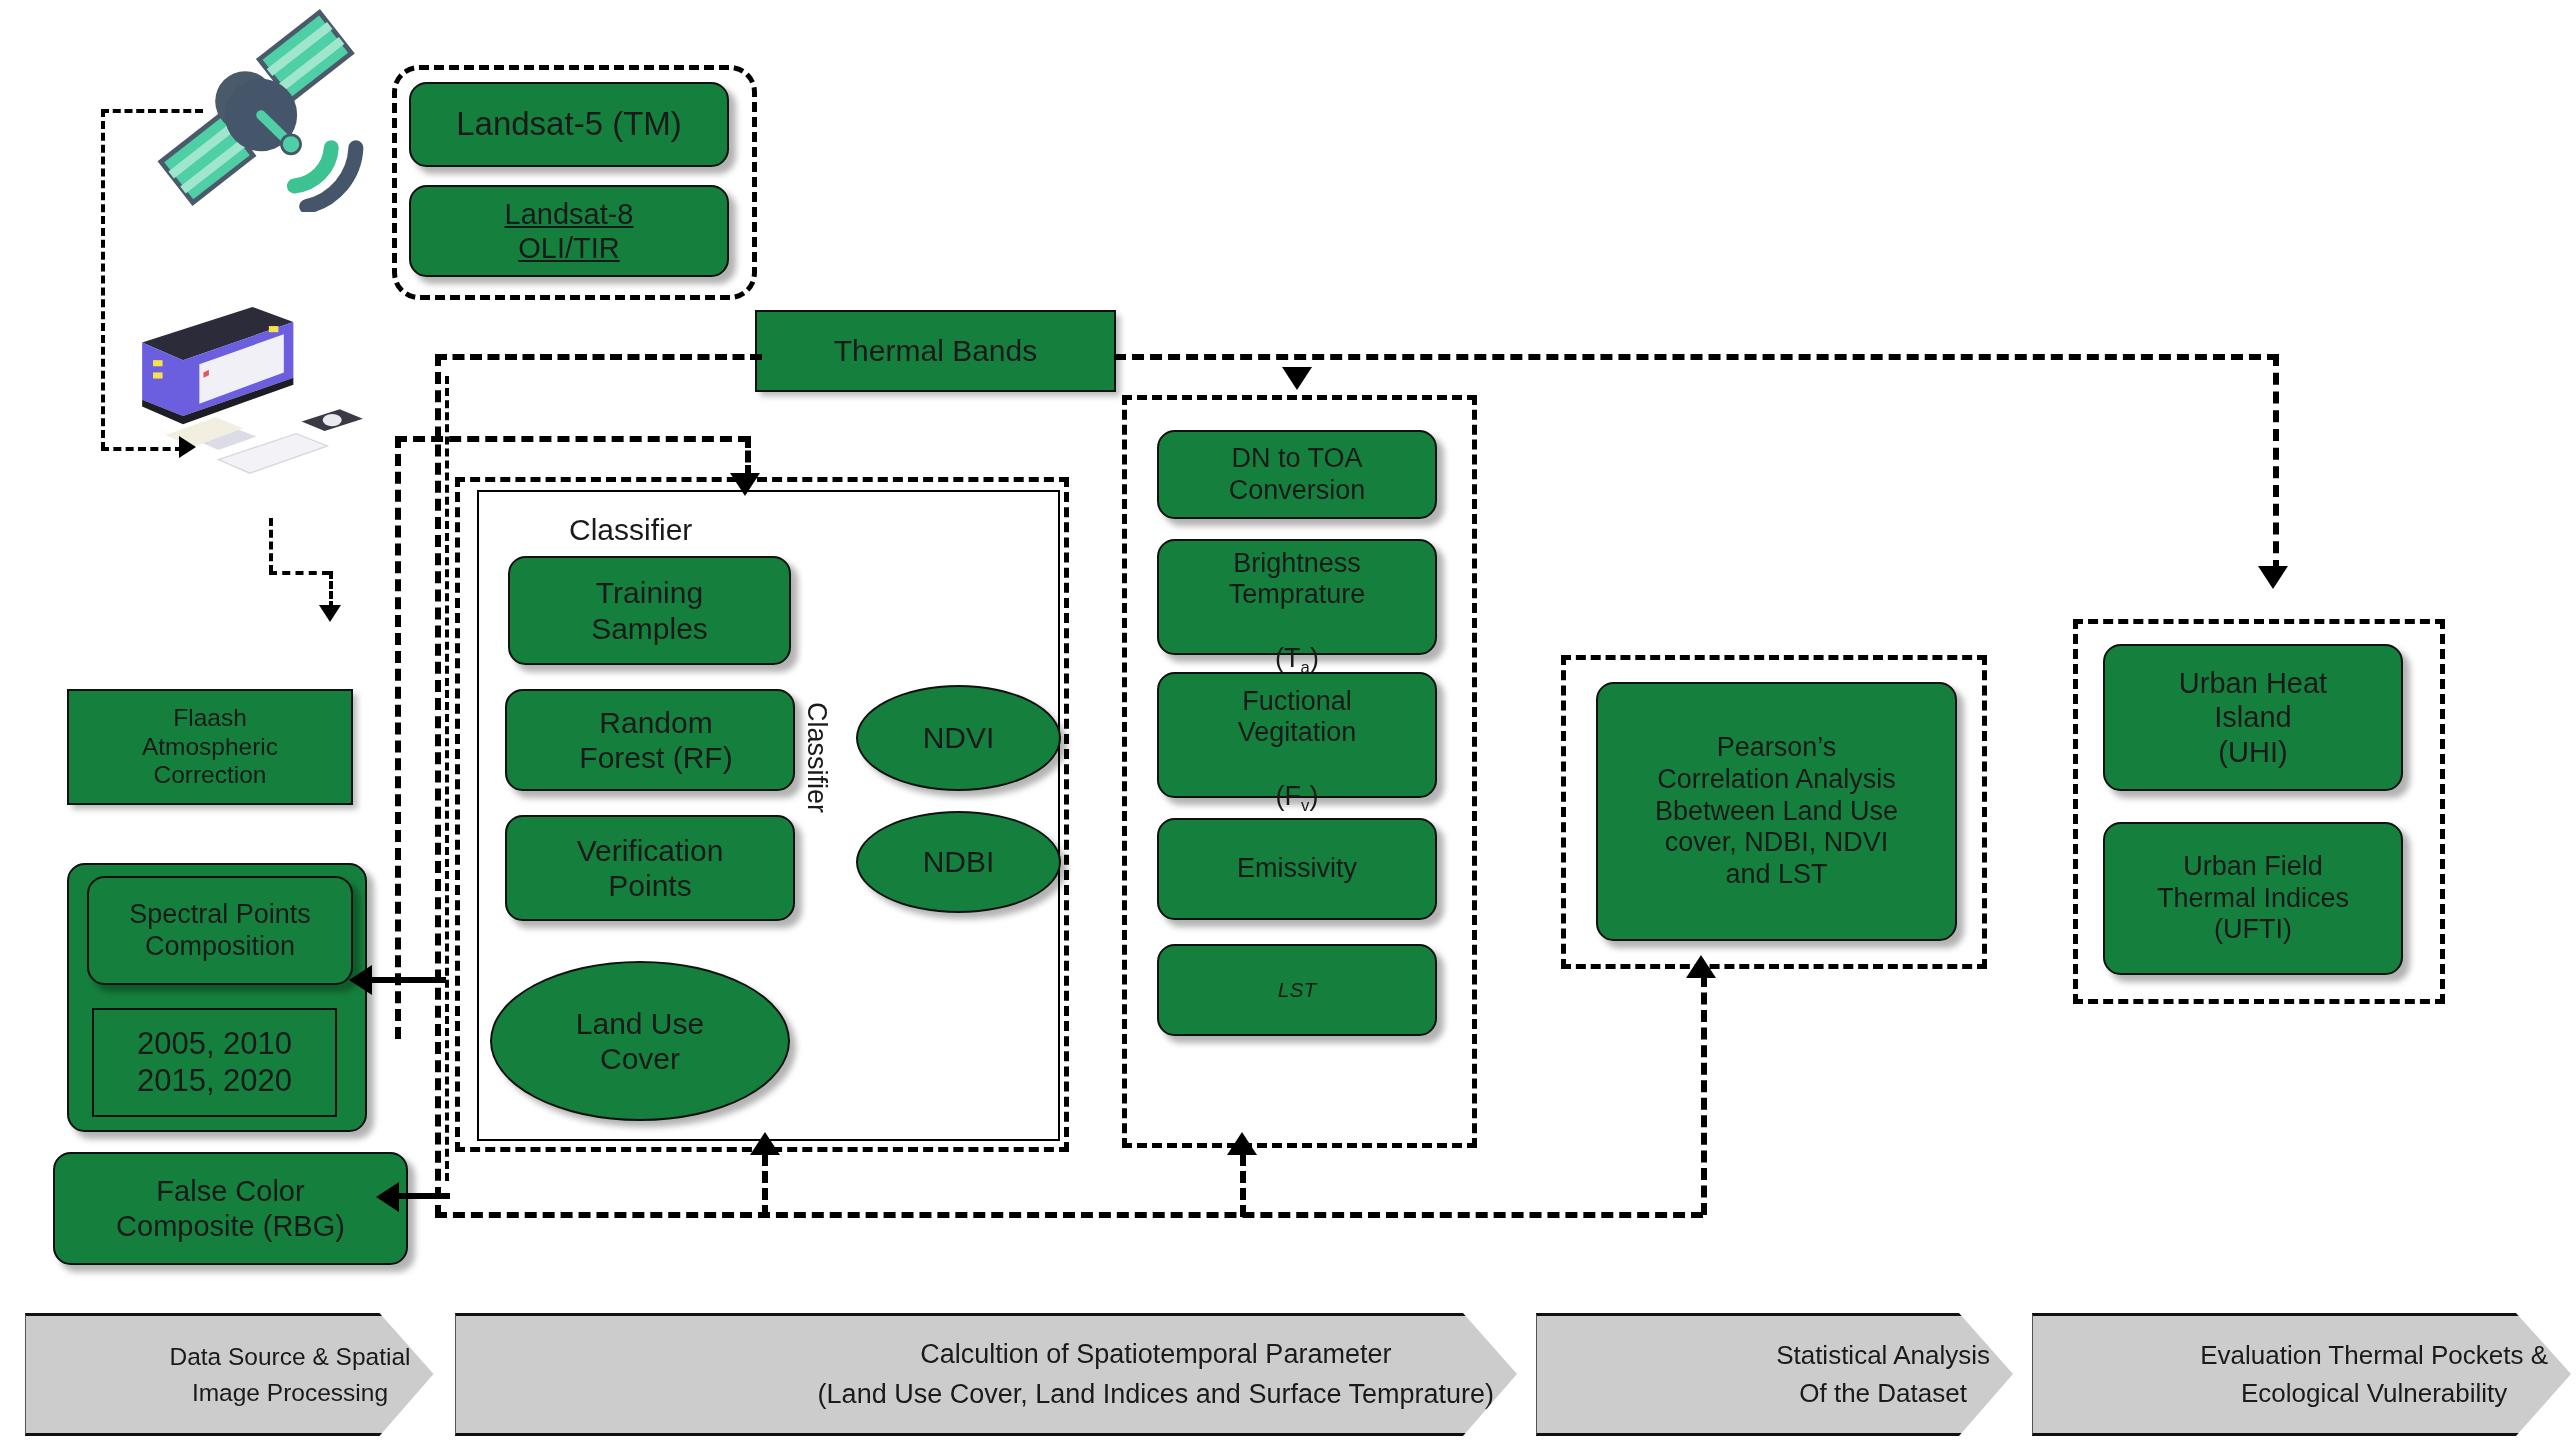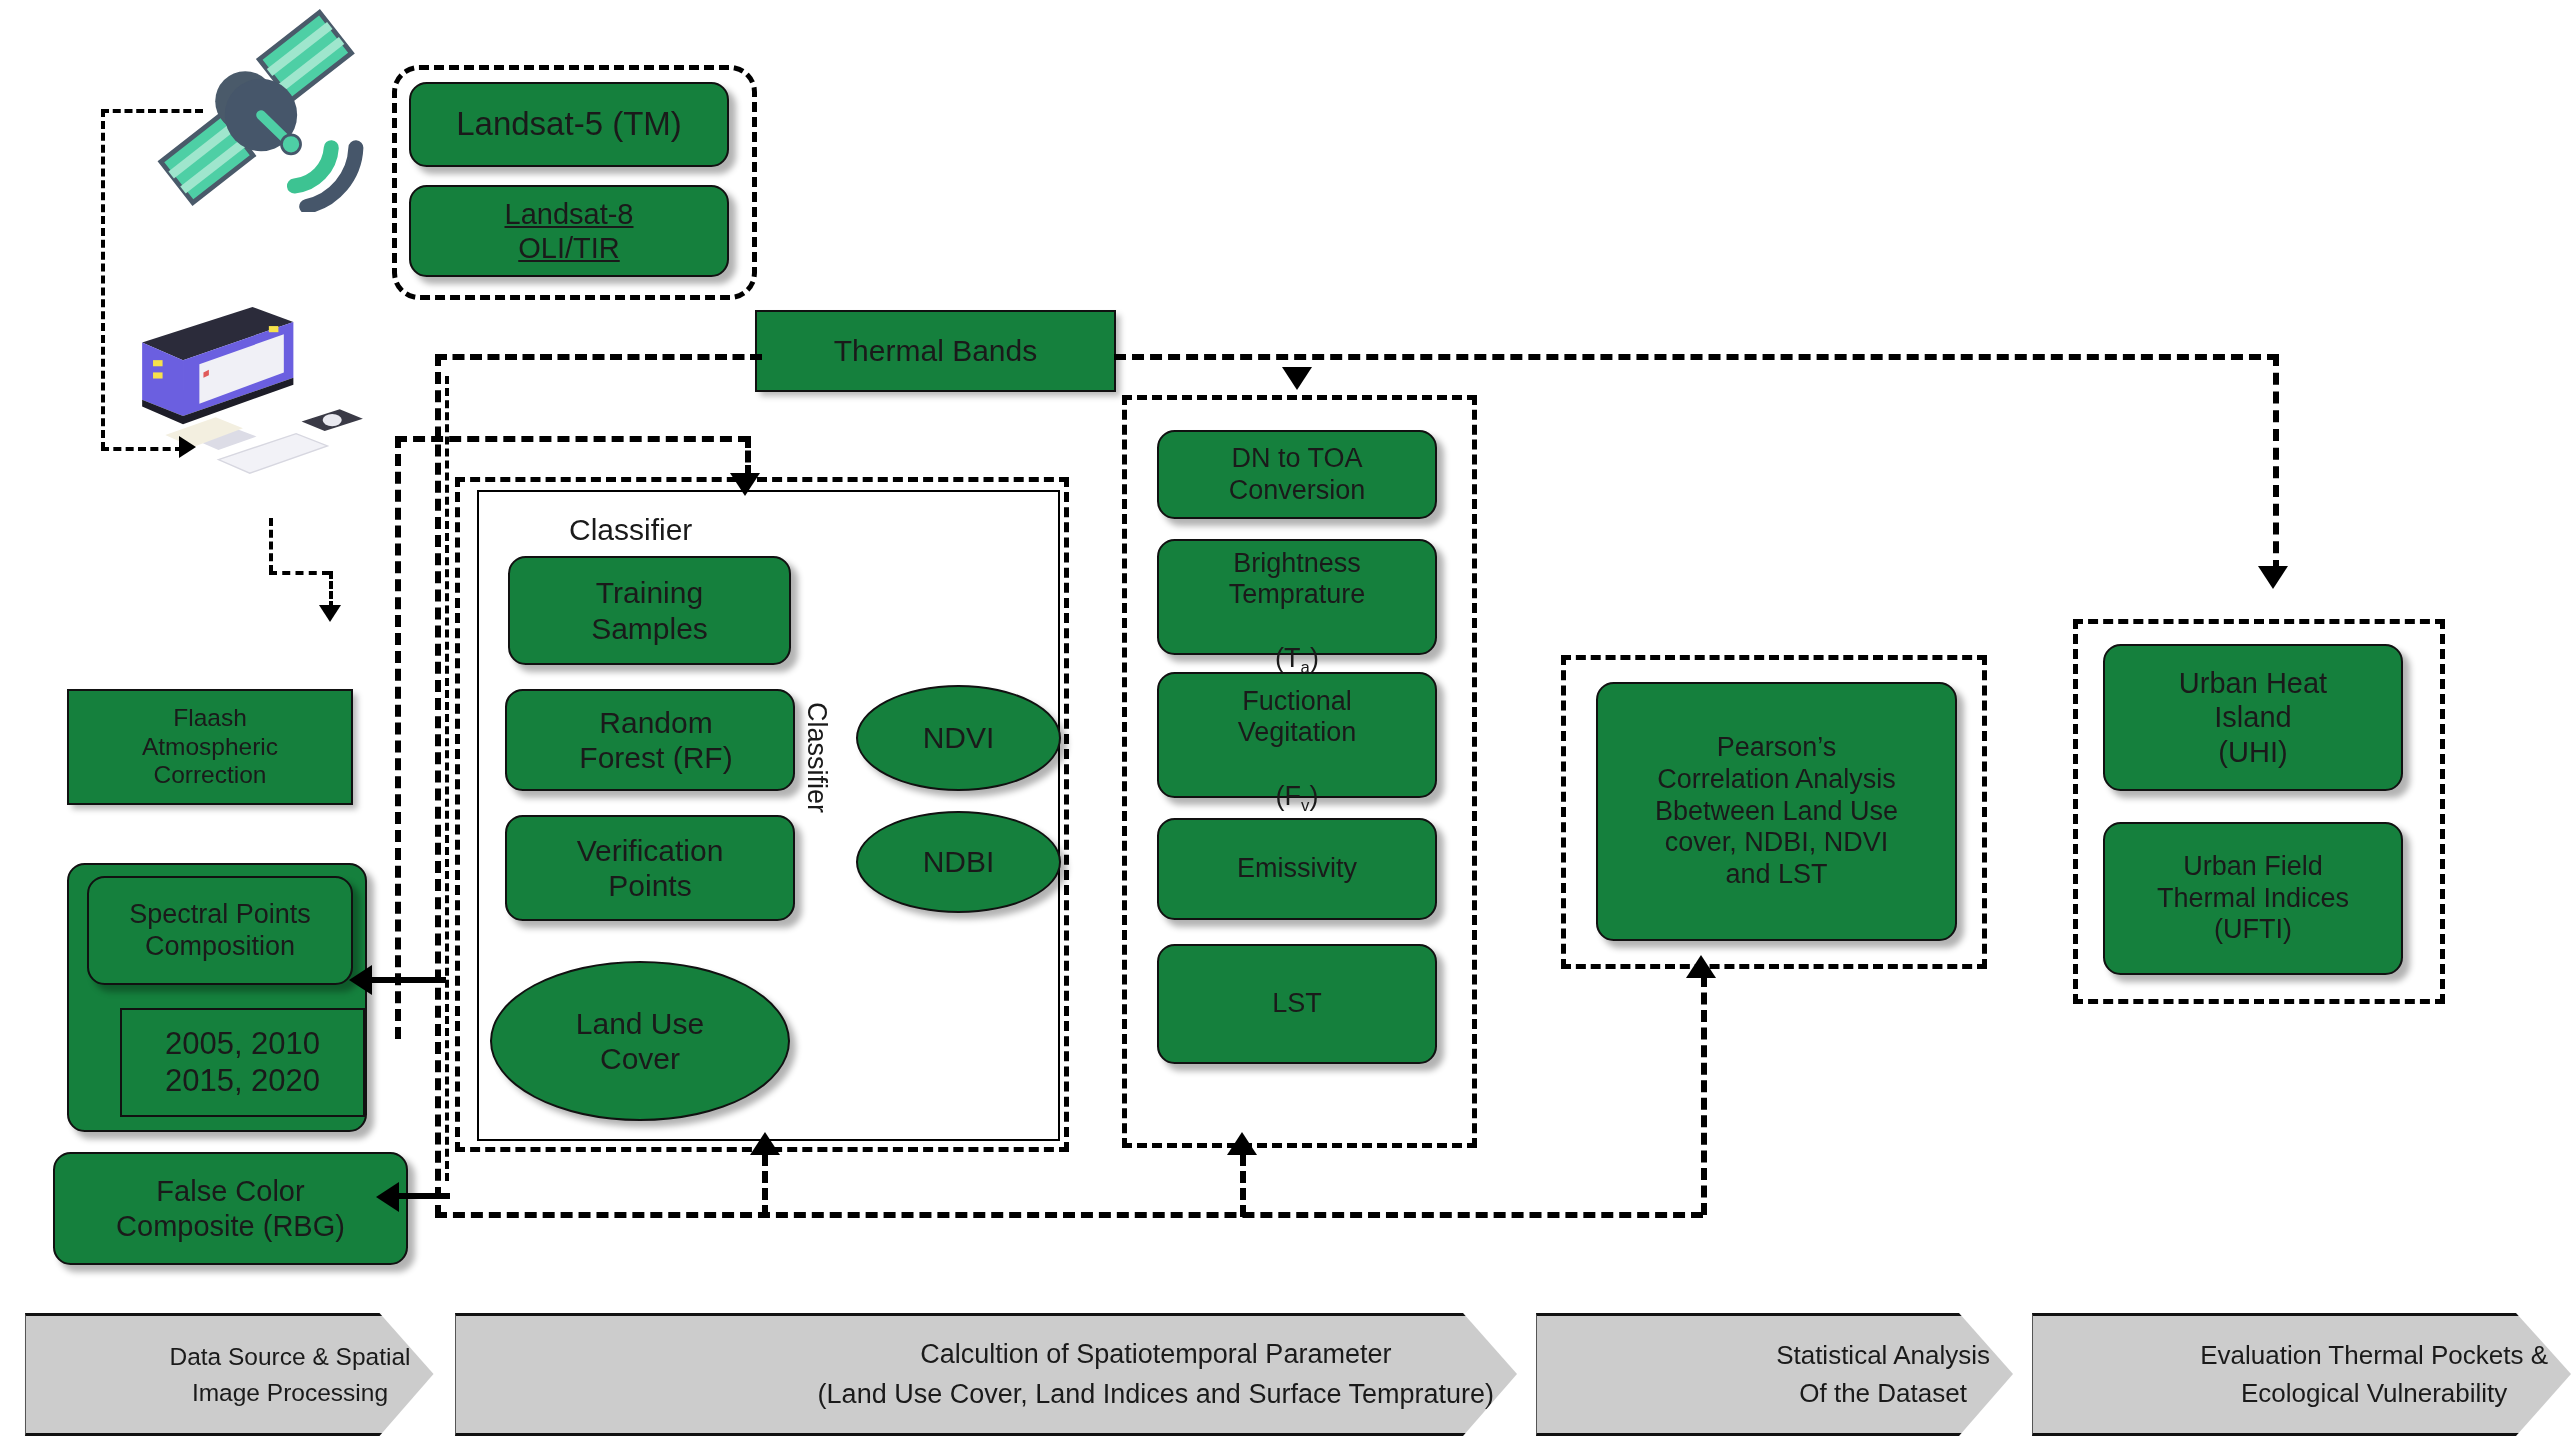--- a/index.html
+++ b/index.html
@@ -161,21 +161,21 @@
   <div class="arw sm-down" style="left:319px;top:605px;"></div>
 
 
   <div class="node sharp" style="left:67px;top:689px;width:286px;height:116px;font-size:24.5px;">Flaash
 Atmospheric
 Correction</div>
 
   <div class="node rounded" style="left:67px;top:863px;width:300px;height:269px;"></div>
   <div class="node rounded" style="left:87px;top:876px;width:266px;height:109px;font-size:27px;">Spectral Points
 Composition</div>
-  <div class="node sharp nosh" style="left:120px;top:1008px;width:245px;height:109px;font-size:31px;">2005, 2010
+  <div class="node sharp nosh" style="left:92px;top:1008px;width:245px;height:109px;font-size:31px;">2005, 2010
 2015, 2020</div>
 
   <div class="node rounded" style="left:53px;top:1152px;width:355px;height:113px;font-size:29px;">False Color
 Composite (RBG)</div>
 
   <div class="node sharp" style="left:755px;top:310px;width:361px;height:82px;font-size:30px;">Thermal Bands</div>
 
   <div class="dh" style="left:435px;top:354px;width:327px;"></div>
   <div class="dv" style="left:435px;top:354px;height:863px;"></div>
   <div class="dh" style="left:435px;top:1212px;width:1268px;"></div>
@@ -243,21 +243,21 @@
   <div class="node rounded" style="left:1157px;top:672px;width:280px;height:126px;font-size:27px;">
     <span style="display:block;line-height:1.18;">
       <span>Fuctional
 Vegitation</span><br>
       <span><span>(F</span><sub style="font-size:0.62em;">v</sub><span>)</span></span>
     </span>
   </div>
 
   <div class="node rounded" style="left:1157px;top:818px;width:280px;height:102px;font-size:27px;">Emissivity</div>
 
-  <div class="node rounded" style="left:1157px;top:944px;width:280px;height:120px;font-size:27px;">LST</div>
+  <div class="node rounded" style="left:1157px;top:944px;width:280px;height:92px;font-size:21px;font-style:italic;">LST</div>
 
   <div class="arw up" style="left:1227px;top:1132px;"></div>
   <div class="dv" style="left:1240px;top:1154px;height:63px;"></div>
 
   <div class="group" style="left:1561px;top:655px;width:426px;height:314px;"></div>
 
   <div class="node rounded" style="left:1596px;top:682px;width:361px;height:259px;font-size:27px;">Pearson’s
 Correlation Analysis
 Bbetween  Land Use
 cover, NDBI, NDVI

